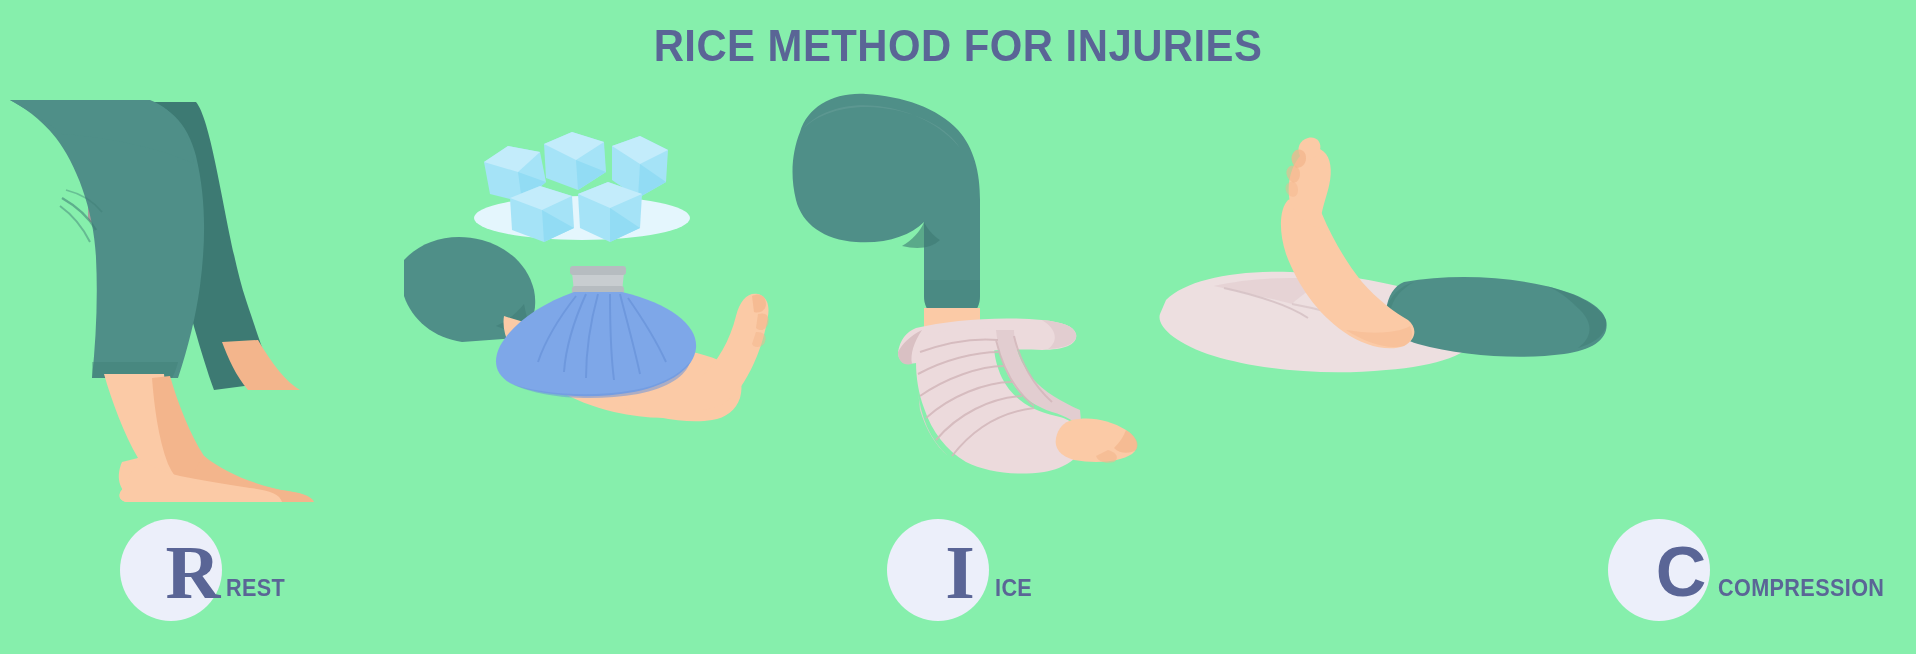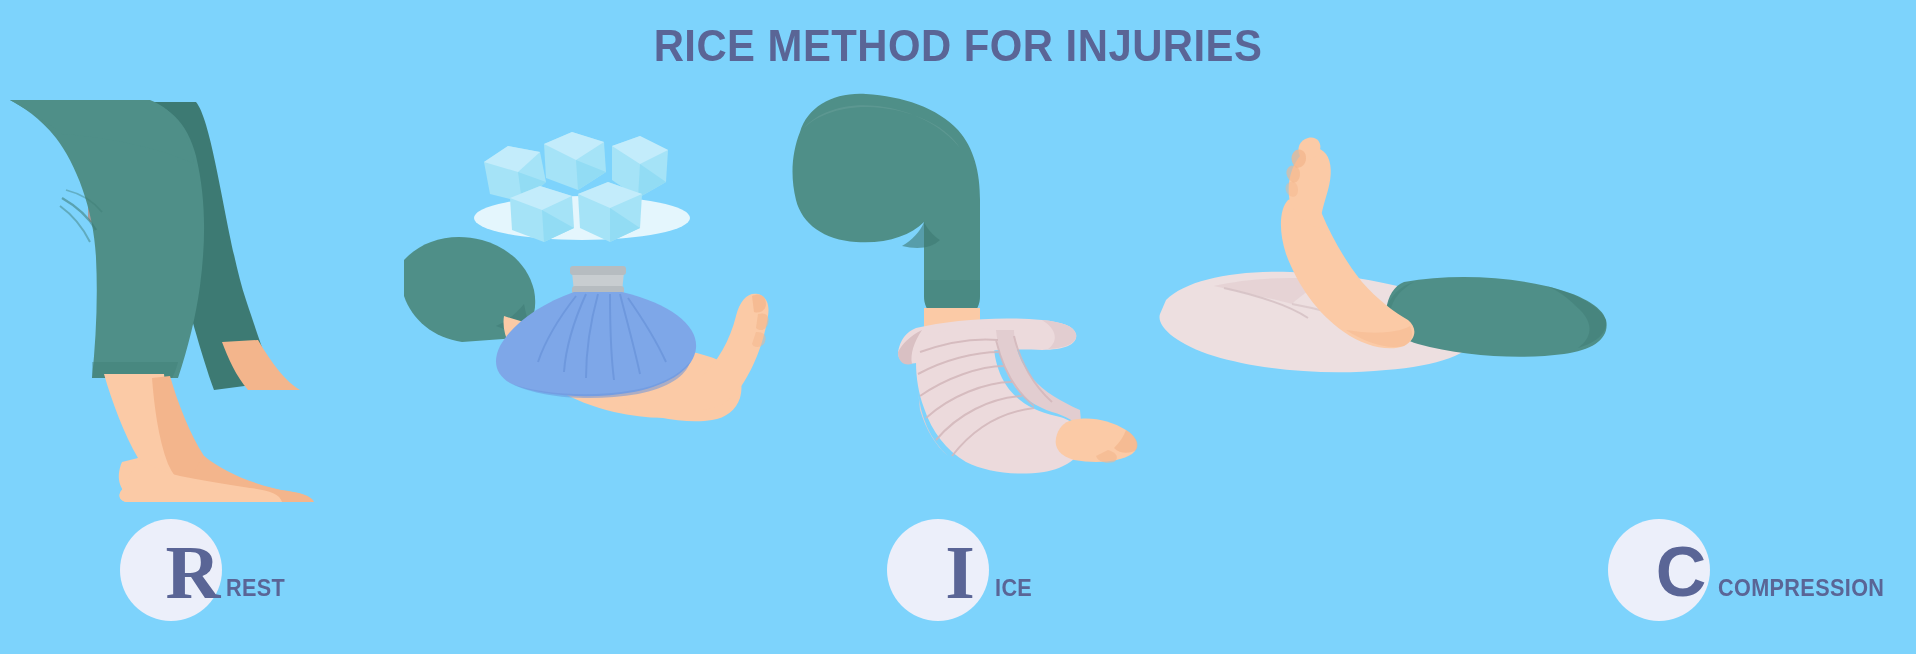--- a/index.html
+++ b/index.html
@@ -7,21 +7,21 @@
     width: 1916px;
     height: 654px;
     background: #ffffff;
     font-family: "Liberation Sans", sans-serif;
     overflow: hidden;
   }
   #infographic {
     position: relative;
     width: 1916px;
     height: 654px;
-    background: #7dd3fc;
+    background: #86efac;
   }
   #page-title {
     position: absolute;
     top: 20px;
     left: 0;
     width: 1916px;
     text-align: center;
     font-family: "Liberation Sans", sans-serif;
     font-size: 45px;
     font-weight: bold;

